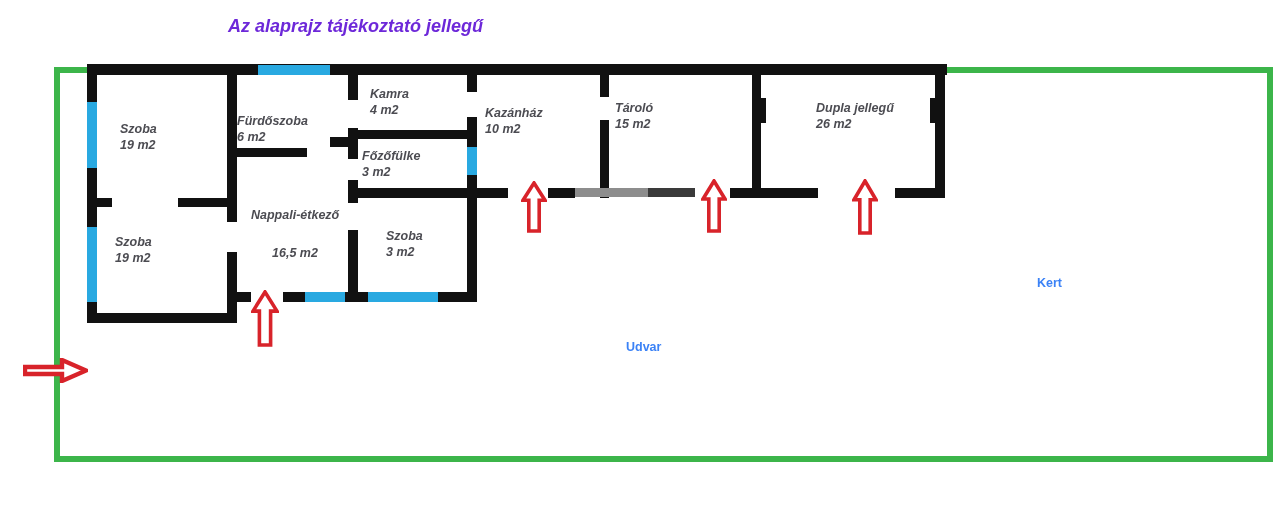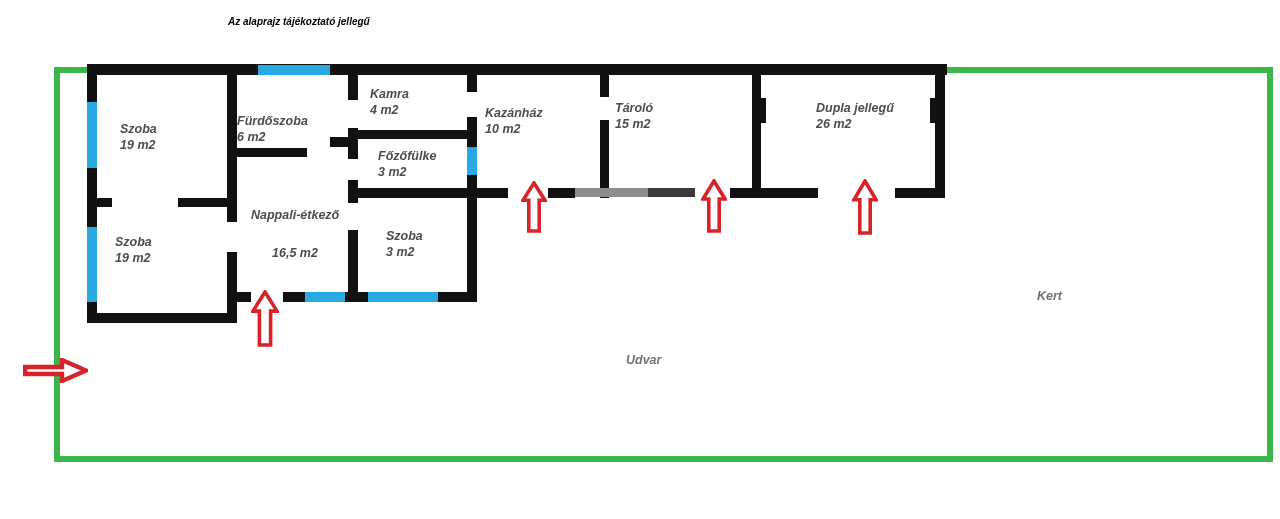--- a/index.html
+++ b/index.html
@@ -8,22 +8,22 @@
     width: 1280px;
     height: 519px;
     overflow: hidden;
     background: #ffffff;
     font-family: "Liberation Sans", sans-serif;
   }
   .title {
     position: absolute;
     font-style: italic;
     font-weight: bold;
-    font-size: 10px;
-    color: #000000;
+    font-size: 18px;
+    color: #6d28d9;
     white-space: nowrap;
   }
   .boundary {
     position: absolute;
     box-sizing: border-box;
     border-style: solid;
     background: transparent;
   }
   .wall { position: absolute; }
   .window { position: absolute; }
@@ -33,26 +33,24 @@
     font-weight: bold;
     font-size: 12.5px;
     line-height: 16px;
     color: #4c4c52;
     white-space: nowrap;
   }
   .room-label .line { display: block; }
   .room-label.spread .area { margin-top: 22px; margin-left: 21px; }
   .outdoor-label {
     position: absolute;
-    font-style: italic;
     font-weight: bold;
     font-size: 12.5px;
-    color: #737373;
+    color: #3b82f6;
     white-space: nowrap;
-    margin-top: 13px;
   }
   .door-arrow { position: absolute; }
 </style>
 </head>
 <body>
 
 <div class="canvas" id="plan">
   <div class="title" style="left: 228px; top: 16px;">Az alaprajz tájékoztató jellegű</div>
   <div class="boundary" style="left: 54px; top: 67px; width: 1219px; height: 395px; border-width: 6px; border-color: rgb(60, 181, 74);"></div>
 
@@ -118,21 +116,21 @@
       <span class="line area">19 m2</span>
     </div>
     <div class="room-label" style="left: 237px; top: 92px; margin-top: 21px;">
       <span class="line name">Fürdőszoba</span>
       <span class="line area">6 m2</span>
     </div>
     <div class="room-label" style="left: 370px; top: 86px;">
       <span class="line name">Kamra</span>
       <span class="line area">4 m2</span>
     </div>
-    <div class="room-label" style="left: 362px; top: 148px; margin-left: 16px;">
+    <div class="room-label" style="left: 362px; top: 148px;">
       <span class="line name">Főzőfülke</span>
       <span class="line area">3 m2</span>
     </div>
     <div class="room-label spread" style="left: 251px; top: 207px;">
       <span class="line name">Nappali-étkező</span>
       <span class="line area">16,5 m2</span>
     </div>
     <div class="room-label" style="left: 386px; top: 228px;">
       <span class="line name">Szoba</span>
       <span class="line area">3 m2</span>

